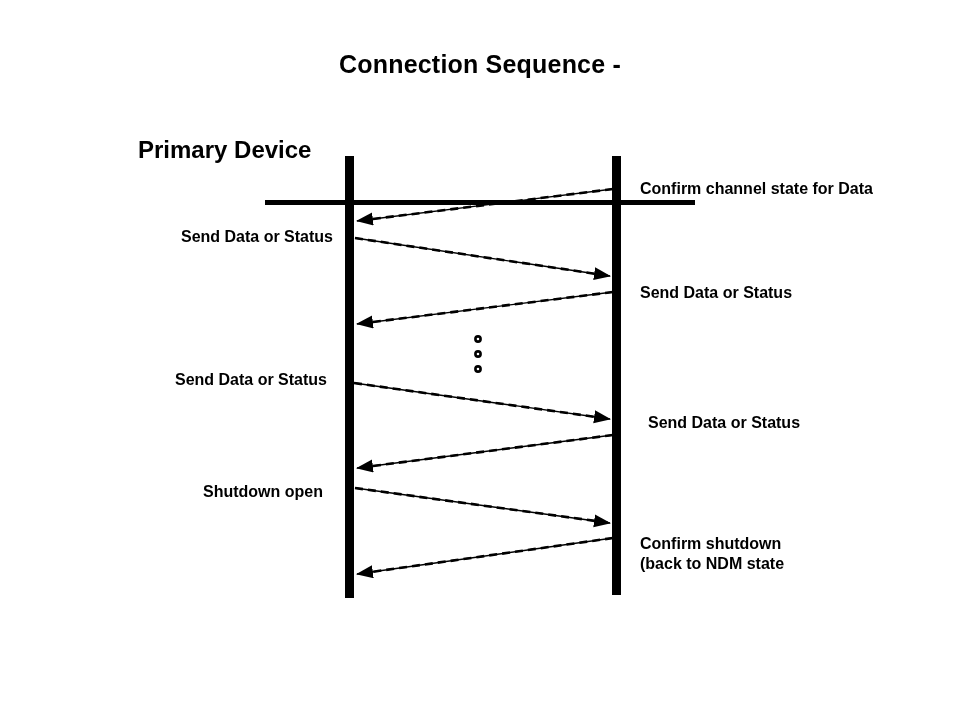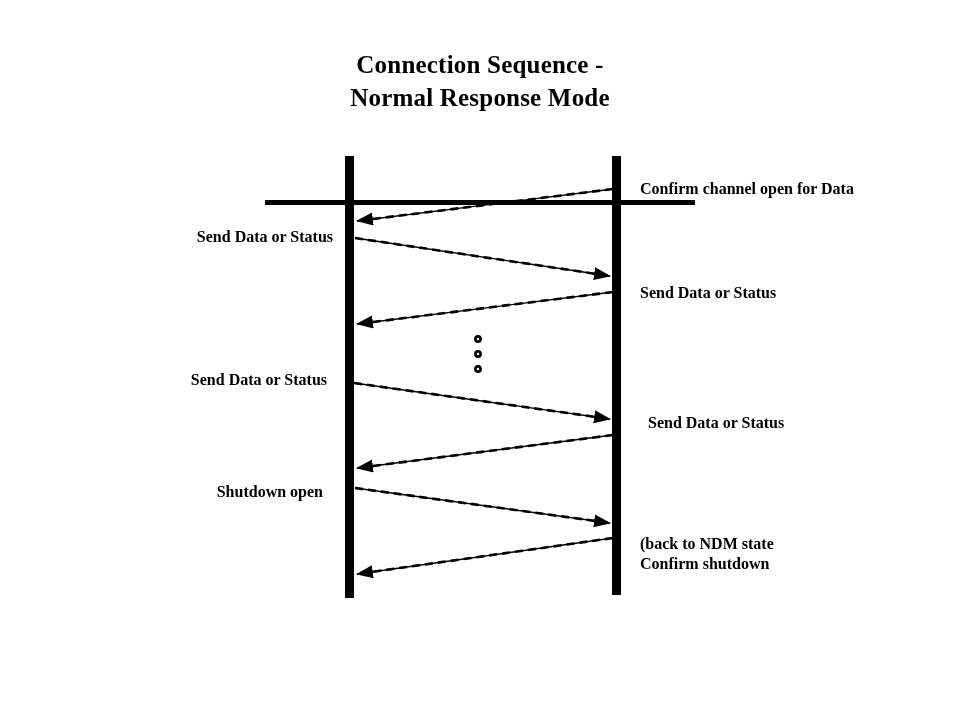--- a/index.html
+++ b/index.html
@@ -2,21 +2,21 @@
 <html><head>
 <meta charset="utf-8">
 <style>
   html, body { margin: 0; padding: 0; }
   .slide {
     position: relative;
     width: 960px;
     height: 720px;
     background: #ffffff;
     overflow: hidden;
-    font-family: Liberation Serif, serif;
+    font-family: Liberation Sans, sans-serif;
     color: #000000;
   }
   .diagram-svg {
     position: absolute;
     left: 0; top: 0;
     width: 960px; height: 720px;
   }
   .title {
     position: absolute;
     left: 0; right: 0;
@@ -94,31 +94,31 @@
       </g>
     <g id="dots-group">
         <circle class="ellipsis-dot" cx="478" cy="339" r="2.6"></circle>
         <circle class="ellipsis-dot" cx="478" cy="354" r="2.6"></circle>
         <circle class="ellipsis-dot" cx="478" cy="369" r="2.6"></circle>
       </g>
   </svg>
 
   <div class="title">
     <div>Connection Sequence -</div>
-    <div>Normal Response Mode</div>
   </div>
 
+  <div class="actor" style="left:138px; top:137px;">Primary Device</div>
 
   <div class="label" style="right:627px; top:228px; text-align:right;">Send Data or Status</div>
   <div class="label" style="right:633px; top:371px; text-align:right;">Send Data or Status</div>
   <div class="label" style="right:637px; top:483px; text-align:right;">Shutdown open</div>
 
-  <div class="label" style="left:640px; top:180px;">Confirm channel open for Data</div>
+  <div class="label" style="left:640px; top:180px;">Confirm channel state for Data</div>
   <div class="label multiline" style="left:640px; top:212px;">
   </div>
   <div class="label" style="left:640px; top:284px;">Send Data or Status</div>
   <div class="label" style="left:648px; top:414px;">Send Data or Status</div>
   <div class="label multiline" style="left:640px; top:534px; line-height:20px;">
+    <div>Confirm shutdown</div>
     <div>(back to NDM state</div>
-    <div>Confirm shutdown</div>
   </div>
 
 </div>
 
 </body></html>

